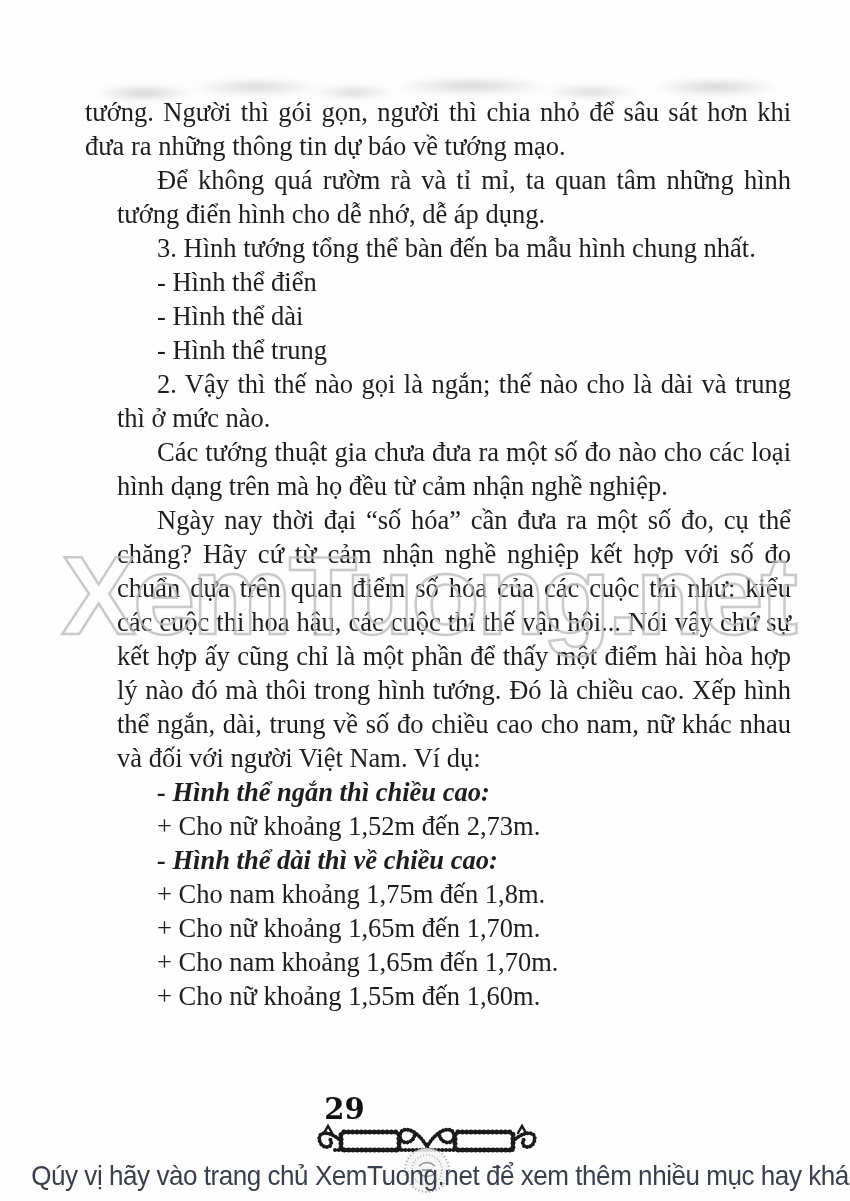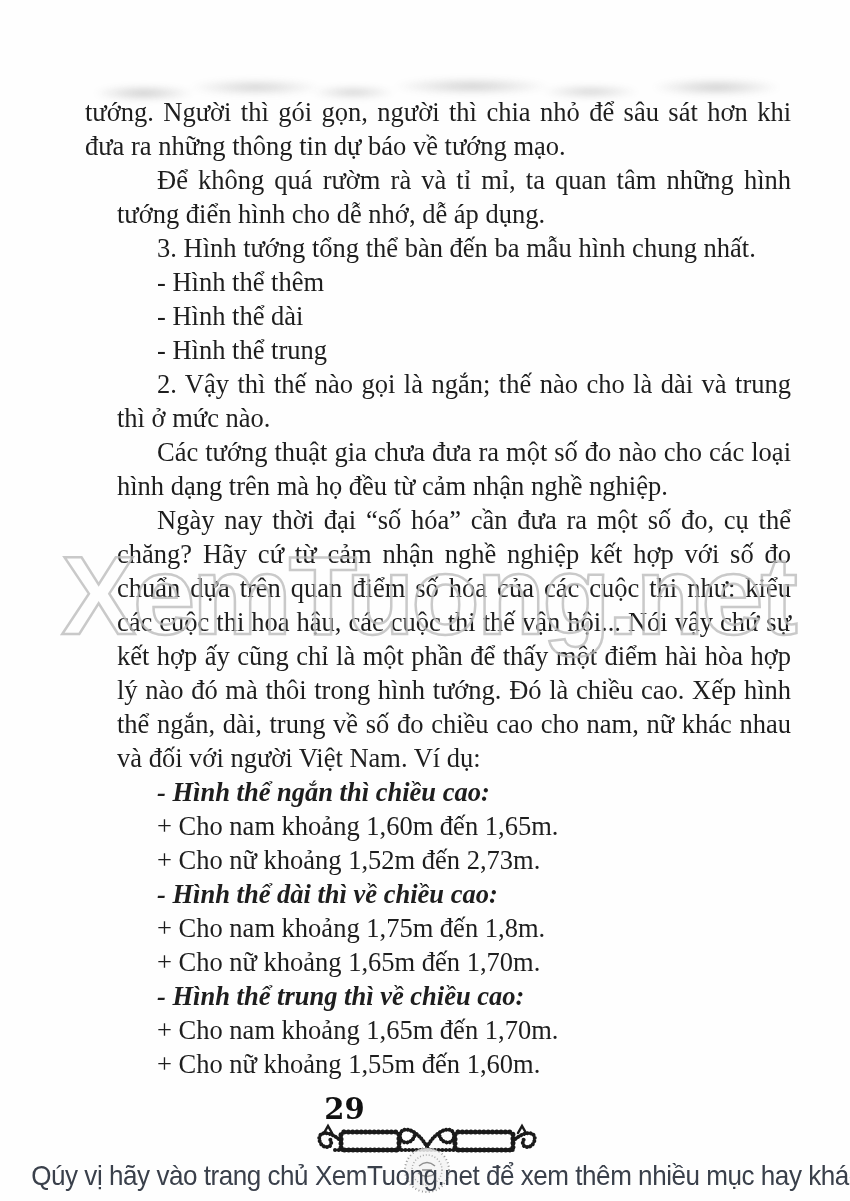--- a/index.html
+++ b/index.html
@@ -116,33 +116,31 @@
 <body>
 
 <div class="page">
 
   <div class="bleed-band"></div>
 
   <div class="body-text">
       <p class="para normal">tướng. Người thì gói gọn, người thì chia nhỏ để sâu sát hơn khi đưa ra những thông tin dự báo về tướng mạo.</p>
       <p class="para normal indent">Để không quá rườm rà và tỉ mỉ, ta quan tâm những hình tướng điển hình cho dễ nhớ, dễ áp dụng.</p>
       <p class="para normal indent">3. Hình tướng tổng thể bàn đến ba mẫu hình chung nhất.</p>
-      <p class="para normal indent">- Hình thể thêm</p>
+      <p class="para normal indent">- Hình thể điển</p>
       <p class="para normal indent">- Hình thể dài</p>
       <p class="para normal indent">- Hình thể trung</p>
       <p class="para normal indent">2. Vậy thì thế nào gọi là ngắn; thế nào cho là dài và trung thì ở mức nào.</p>
       <p class="para normal indent">Các tướng thuật gia chưa đưa ra một số đo nào cho các loại hình dạng trên mà họ đều từ cảm nhận nghề nghiệp.</p>
       <p class="para normal indent">Ngày nay thời đại “số hóa” cần đưa ra một số đo, cụ thể chăng? Hãy cứ từ cảm nhận nghề nghiệp kết hợp với số đo chuẩn dựa trên quan điểm số hóa của các cuộc thi như: kiểu các cuộc thi hoa hậu, các cuộc thi thế vận hội... Nói vậy chứ sự kết hợp ấy cũng chỉ là một phần để thấy một điểm hài hòa hợp lý nào đó mà thôi trong hình tướng. Đó là chiều cao. Xếp hình thể ngắn, dài, trung về số đo chiều cao cho nam, nữ khác nhau và đối với người Việt Nam. Ví dụ:</p>
       <p class="para heading indent">- Hình thể ngắn thì chiều cao:</p>
-      <p class="para normal indent">+ Cho nam khoảng 1,60m đến 1,65m.</p>
       <p class="para normal indent">+ Cho nữ khoảng 1,52m đến 2,73m.</p>
       <p class="para heading indent">- Hình thể dài thì về chiều cao:</p>
       <p class="para normal indent">+ Cho nam khoảng 1,75m đến 1,8m.</p>
       <p class="para normal indent">+ Cho nữ khoảng 1,65m đến 1,70m.</p>
-      <p class="para heading indent">- Hình thể trung thì về chiều cao:</p>
       <p class="para normal indent">+ Cho nam khoảng 1,65m đến 1,70m.</p>
       <p class="para normal indent">+ Cho nữ khoảng 1,55m đến 1,60m.</p>
     </div>
 
   <div class="watermark">XemTuong.net</div>
 
   <div class="page-number">29</div>
 
   <div class="ornament">
     <svg viewBox="0 0 240 76" width="240" height="76" xmlns="http://www.w3.org/2000/svg">

